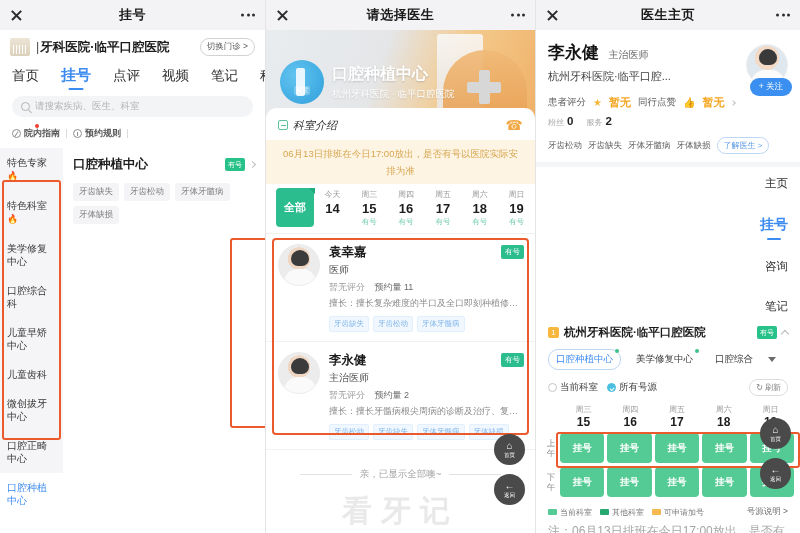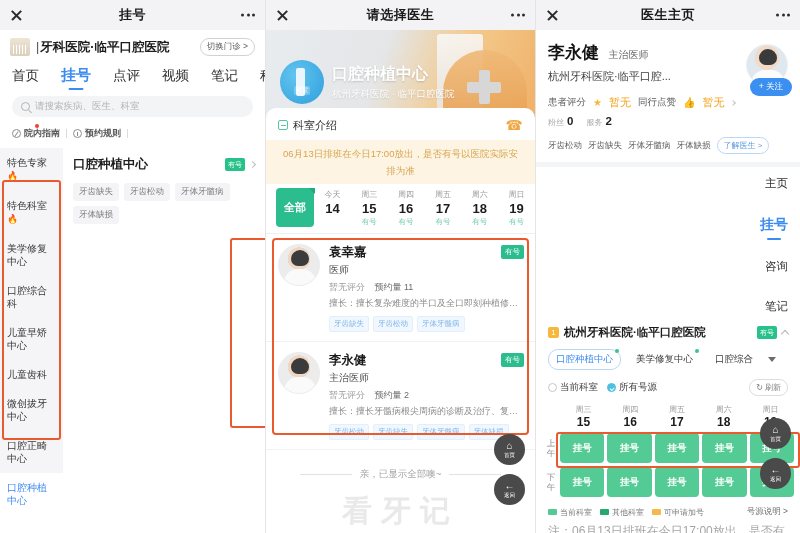--- a/index.html
+++ b/index.html
@@ -138,21 +138,21 @@
     position: absolute; left: 50%; top: 58%; transform: translateX(-50%);
     font-size: 6px; color: #fff; background: rgba(255,255,255,.25);
     padding: 0 2px; border-radius: 2px; z-index: 2;
   }
   .bn-t1 { font-size: 16px; font-weight: bold; color: #fff; text-shadow: 0 1px 2px rgba(0,0,0,.18); }
   .bn-t2 { font-size: 9.5px; color: #fff; margin-top: 3px; text-shadow: 0 1px 2px rgba(0,0,0,.15); }
   .sheet { background: #fff; border-radius: 10px 10px 0 0; margin-top: -10px; position: relative; }
   .intro-row { display: flex; align-items: center; padding: 9px 12px 7px; }
   .intro-sq { width: 10px; height: 10px; border: 1px solid #5bc49a; border-radius: 2px; position: relative; margin-right: 5px; }
   .intro-sq:after { content: ""; position: absolute; left: 2px; top: 4px; width: 5px; height: 1px; background: #5bc49a; }
-  .intro-tx { font-size: 11px; color: #2b2b2b; flex: 1; }
+  .intro-tx { font-size: 11px; color: #2b2b2b; flex: 1; font-style: italic; }
   .phone { color: #f0a742; font-size: 14px; }
   .notice {
     background: #fdf4e3; color: #d7a64f; font-size: 9.5px; line-height: 17px;
     text-align: center; padding: 5px 14px;
   }
   .dates { display: flex; align-items: stretch; background: #fff; padding-left: 10px; }
   .d-all {
     width: 38px; background: #2bbd8e; color: #fff; font-size: 11px; font-weight: bold;
     display: flex; align-items: center; justify-content: center; border-radius: 4px;
     margin: 4px 0 6px; position: relative;
@@ -222,21 +222,21 @@
     background: radial-gradient(circle at 50% 32%, #f2dac6 0 36%, #dfe7ef 36%);
   }
   .prof-ava:before { content: ""; position: absolute; left: 12px; top: 4px; width: 18px; height: 16px; border-radius: 9px 9px 7px 7px; background: #3a3a3a; }
   .prof-ava:after { content: ""; position: absolute; left: 4px; bottom: 0; width: 34px; height: 15px; border-radius: 14px 14px 0 0; background: #fbfbfb; }
   .follow {
     position: absolute; right: 8px; top: 48px; background: #3a8ff0; color: #fff;
     font-size: 8.5px; border-radius: 10px; padding: 3px 9px; white-space: nowrap;
   }
   .stats { display: flex; align-items: center; gap: 7px; margin-top: 11px; font-size: 9.5px; color: #5a5a5a; }
   .stars { color: #f6b739; font-size: 10px; }
-  .st-val { color: #f5a623; font-weight: normal; font-size: 11px; }
+  .st-val { color: #f5a623; font-weight: bold; font-size: 11px; }
   .thumb { color: #f6b739; font-size: 10px; }
   .chev-sm { width: 4px; height: 4px; border-right: 1px solid #c3c3c3; border-top: 1px solid #c3c3c3; transform: rotate(45deg); }
   .counts { display: flex; gap: 13px; margin-top: 5px; font-size: 8px; color: #a9a9a9; align-items: flex-start; }
   .counts b { font-size: 11.5px; color: #222; margin-left: 3px; }
   .ptags { display: flex; align-items: center; gap: 6px; margin-top: 9px; }
   .ptag { font-size: 8.5px; color: #5d5d5d; white-space: nowrap; }
   .know {
     border: 1px solid #bcd7f6; color: #5e9ae0; font-size: 8px; border-radius: 9px;
     padding: 2px 6px; display: flex; align-items: center; gap: 2px; white-space: nowrap;
   }

